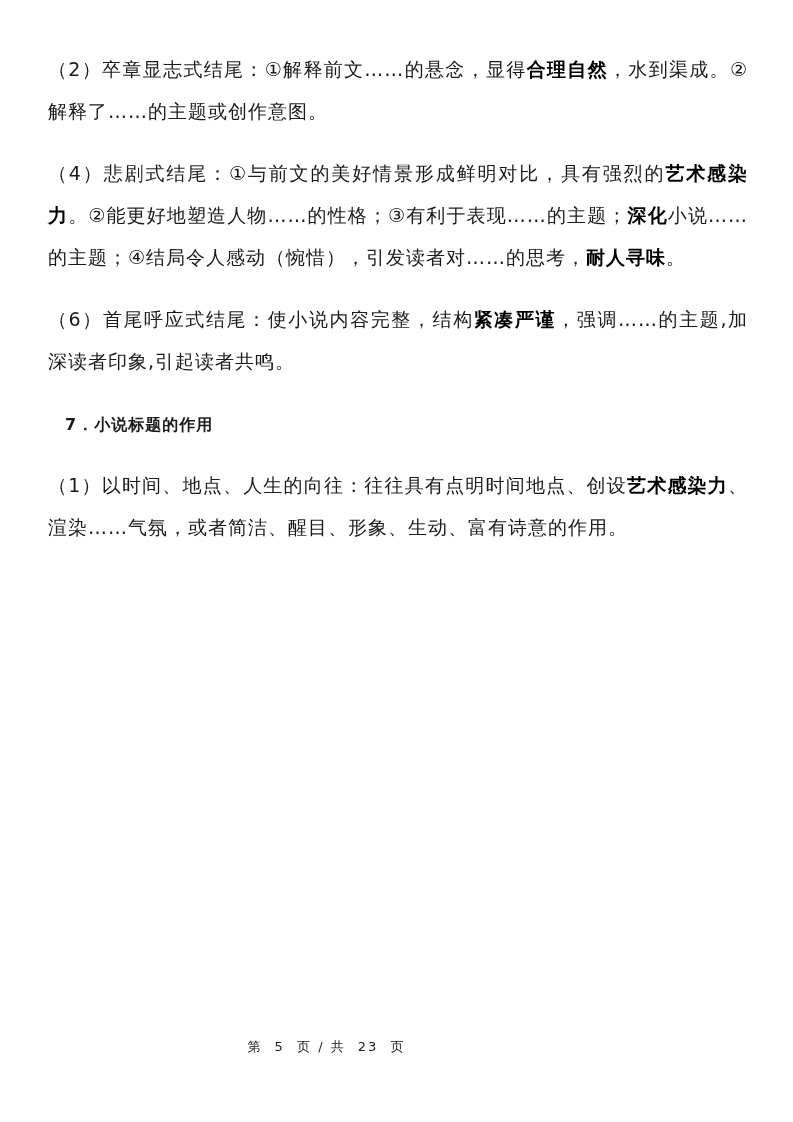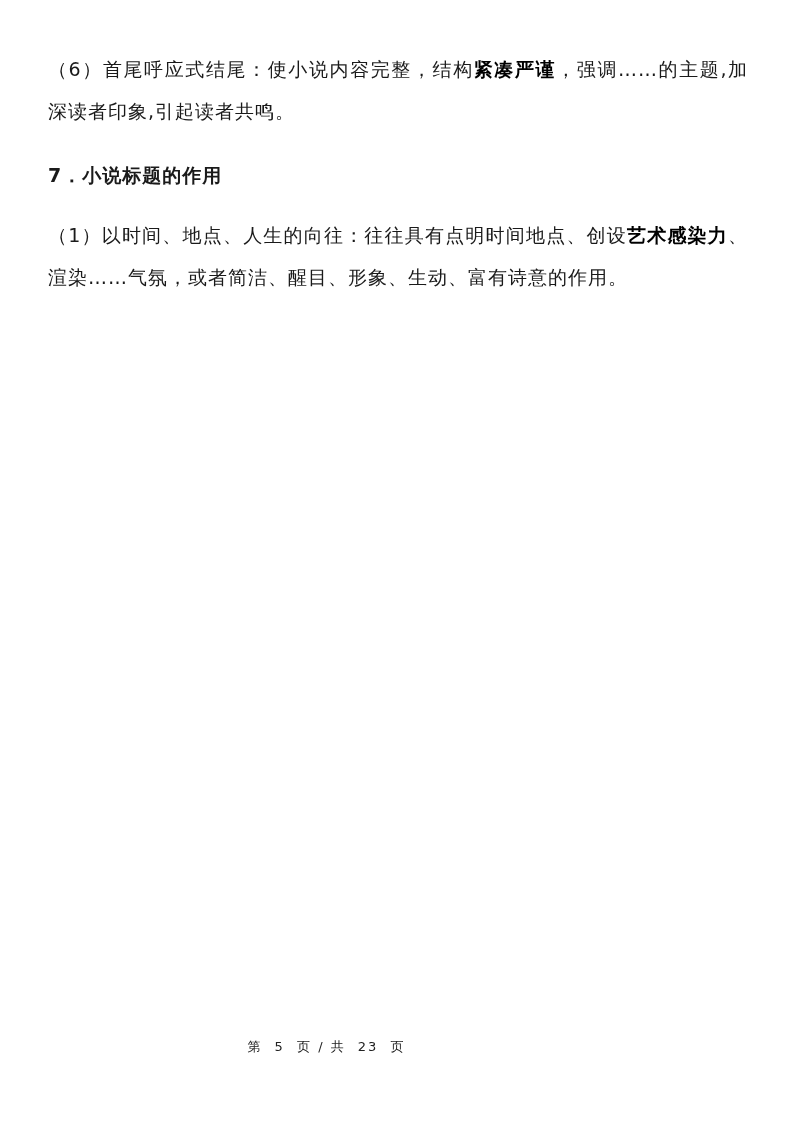--- a/index.html
+++ b/index.html
@@ -1,30 +1,32 @@
 <!DOCTYPE html>
 <html><head>
 <meta charset="utf-8">
 <style>
   html, body { margin:0; padding:0; background:#ffffff; }
   body { width:793px; height:1122px; position:relative; overflow:hidden;
          font-family:"DejaVu Sans", "Liberation Sans", sans-serif; color:#1a1a1a; }
   .page { position:absolute; left:48px; top:48px; width:700px; }
   .para { font-size:19px; line-height:42px; letter-spacing:1px; margin:0; text-align:justify; }
   .para + .para { margin-top:20px; }
-  .heading { font-size:19px; line-height:42px; margin:22px 0 18px 0; letter-spacing:1px; }
+  .heading { font-size:16px; line-height:42px; margin:22px 0 18px 17px; letter-spacing:1px; }
   b { font-weight:bold; color:#000; }
   .footer { position:absolute; top:1038px; left:0; width:653px; text-align:center; font-size:13px; color:#222; letter-spacing:2px; }
   .footer span { margin:0 3px; }
 </style>
 </head>
 <body>
 
 <div class="page">
   <div id="items">
+      <p class="para"><span>（2）</span><span>卒章显志式结尾：①解释前文……的悬念，显得</span><b>合理自然</b><span>，水到渠成。②解释了……的主题或创作意图。</span></p>
+      <p class="para"><span>（4）</span><span>悲剧式结尾：①与前文的美好情景形成鲜明对比，具有强烈的</span><b>艺术感染力</b><span>。②能更好地塑造人物……的性格；③有利于表现……的主题；</span><b>深化</b><span>小说……的主题；④结局令人感动（惋惜），引发读者对……的思考，</span><b>耐人寻味</b><span>。</span></p>
       <p class="para"><span>（6）</span><span>首尾呼应式结尾：使小说内容完整，结构</span><b>紧凑严谨</b><span>，强调……的主题,加深读者印象,引起读者共鸣。</span></p>
     </div>
   <h2 class="heading">7．小说标题的作用</h2>
   <div id="section-items">
       <p class="para"><span>（1）</span><span>以时间、地点、人生的向往：往往具有点明时间地点、创设</span><b>艺术感染力</b><span>、渲染……气氛，或者简洁、醒目、形象、生动、富有诗意的作用。</span></p>
     </div>
 </div>
 
 <div class="footer">
   <span>第</span>

